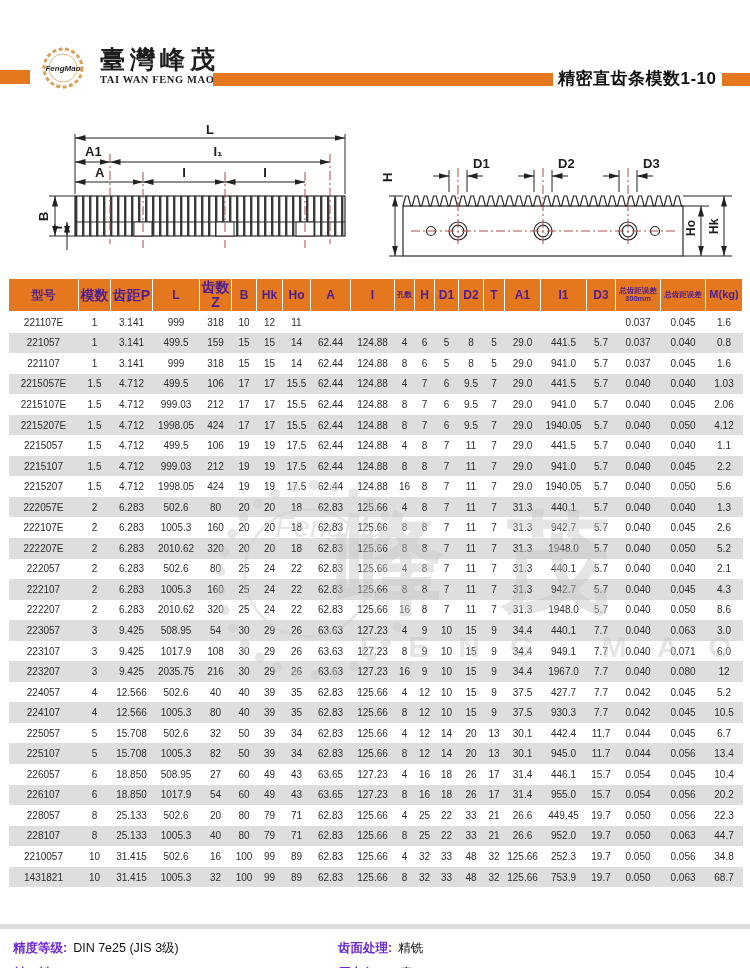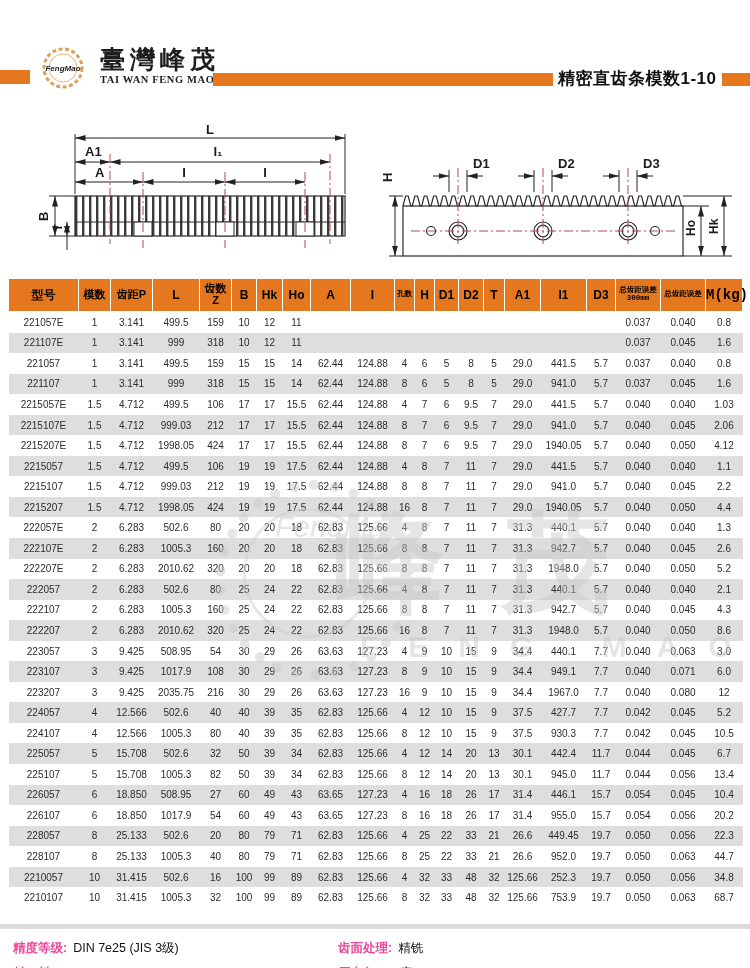--- a/index.html
+++ b/index.html
@@ -22,27 +22,27 @@
 
   
   .diag{position:absolute;}
   .diag-left{left:15px;top:84px;}
   .diag-right{left:383px;top:84px;}
   svg text{font-family:"Liberation Sans","DejaVu Sans",sans-serif;font-weight:bold;fill:#1c1c1c;}
 
   
   .tbl-wrap{position:absolute;left:8px;top:238px;width:734px;z-index:2;}
   table.spec{border-collapse:collapse;table-layout:fixed;width:734px;}
-  table.spec th{background:#E5781E;color:#000000;border:1px solid #fff;padding:0;
+  table.spec th{background:#E5781E;color:#4c1d95;border:1px solid #fff;padding:0;
                 height:32px;font-weight:bold;font-size:11.5px;line-height:1.05;
                 white-space:pre-line;text-align:center;vertical-align:middle;}
   table.spec th.th-lg{font-size:12px;}
-  table.spec th.th-md{font-size:14px;font-family:Liberation Mono, monospace;}
-  table.spec th.th-sm{font-size:11px;}
-  table.spec th.th-xs{font-size:7.5px;font-family:Liberation Mono, monospace;}
+  table.spec th.th-md{font-size:11px;}
+  table.spec th.th-sm{font-size:14px;}
+  table.spec th.th-xs{font-size:7.5px;}
   table.spec td{height:20.55px;padding:0;font-size:10px;color:#2b2b2b;text-align:center;
                 vertical-align:middle;white-space:nowrap;overflow:hidden;}
   table.spec tbody tr:nth-child(even){background:#DEDEDE;}
 
   
   .watermark{position:absolute;left:215px;top:430px;width:450px;height:230px;z-index:3;
              pointer-events:none;opacity:0.45;color:#b9b9b9;}
   .wm-ring{position:absolute;left:0;top:10px;width:180px;height:180px;border:10px dotted #c9c9c9;
            border-radius:50%;}
   .wm-ring2{position:absolute;left:28px;top:38px;width:124px;height:124px;border:3px solid #cdcdcd;
@@ -52,21 +52,21 @@
          letter-spacing:55px;white-space:nowrap;}
   .wm-en{position:absolute;left:145px;top:160px;font-size:30px;font-weight:bold;color:#c6c6c6;
          letter-spacing:30px;white-space:nowrap;}
 
   
   .divider{position:absolute;left:0;top:884px;width:750px;height:5px;background:#dcdcdc;}
   .footer{position:absolute;top:896px;left:0;width:750px;font-size:12.5px;z-index:2;}
   .fcol{position:absolute;top:0;}
   .fcol1{left:13px;} .fcol2{left:338px;} .fcol3{left:568px;}
   .fline{height:25px;line-height:25px;white-space:nowrap;}
-  .flabel{font-weight:bold;color:#ec4899;margin-right:6px;text-align:right;}
+  .flabel{font-weight:bold;color:#6d28d9;margin-right:6px;text-align:right;}
   .fvalue{color:#111;text-align:center;}
 </style>
 </head>
 <body>
 
 <div class="page">
 
   <div class="accent bar-left"></div>
 
   <div class="logo-emblem">
@@ -270,43 +270,20 @@
             <th class="th-lg">I1</th>
             <th class="th-lg">D3</th>
             <th class="th-xs">总齿距误差
 300mm</th>
             <th class="th-xs">总齿距误差</th>
             <th class="th-md">M(kg)</th>
           </tr>
         </thead>
       <tbody id="table-body">
           <tr>
-            <td>221057E</td>
-            <td>1</td>
-            <td>3.141</td>
-            <td>499.5</td>
-            <td>159</td>
-            <td>10</td>
-            <td>12</td>
-            <td>11</td>
-            <td></td>
-            <td></td>
-            <td></td>
-            <td></td>
-            <td></td>
-            <td></td>
-            <td></td>
-            <td></td>
-            <td></td>
-            <td></td>
-            <td>0.037</td>
-            <td>0.040</td>
-            <td>0.8</td>
-          </tr>
-          <tr>
             <td>221107E</td>
             <td>1</td>
             <td>3.141</td>
             <td>999</td>
             <td>318</td>
             <td>10</td>
             <td>12</td>
             <td>11</td>
             <td></td>
             <td></td>
@@ -497,21 +474,21 @@
             <td>16</td>
             <td>8</td>
             <td>7</td>
             <td>11</td>
             <td>7</td>
             <td>29.0</td>
             <td>1940.05</td>
             <td>5.7</td>
             <td>0.040</td>
             <td>0.050</td>
-            <td>4.4</td>
+            <td>5.6</td>
           </tr>
           <tr>
             <td>222057E</td>
             <td>2</td>
             <td>6.283</td>
             <td>502.6</td>
             <td>80</td>
             <td>20</td>
             <td>20</td>
             <td>18</td>
@@ -914,21 +891,21 @@
             <td>48</td>
             <td>32</td>
             <td>125.66</td>
             <td>252.3</td>
             <td>19.7</td>
             <td>0.050</td>
             <td>0.056</td>
             <td>34.8</td>
           </tr>
           <tr>
-            <td>2210107</td>
+            <td>1431821</td>
             <td>10</td>
             <td>31.415</td>
             <td>1005.3</td>
             <td>32</td>
             <td>100</td>
             <td>99</td>
             <td>89</td>
             <td>62.83</td>
             <td>125.66</td>
             <td>8</td>

